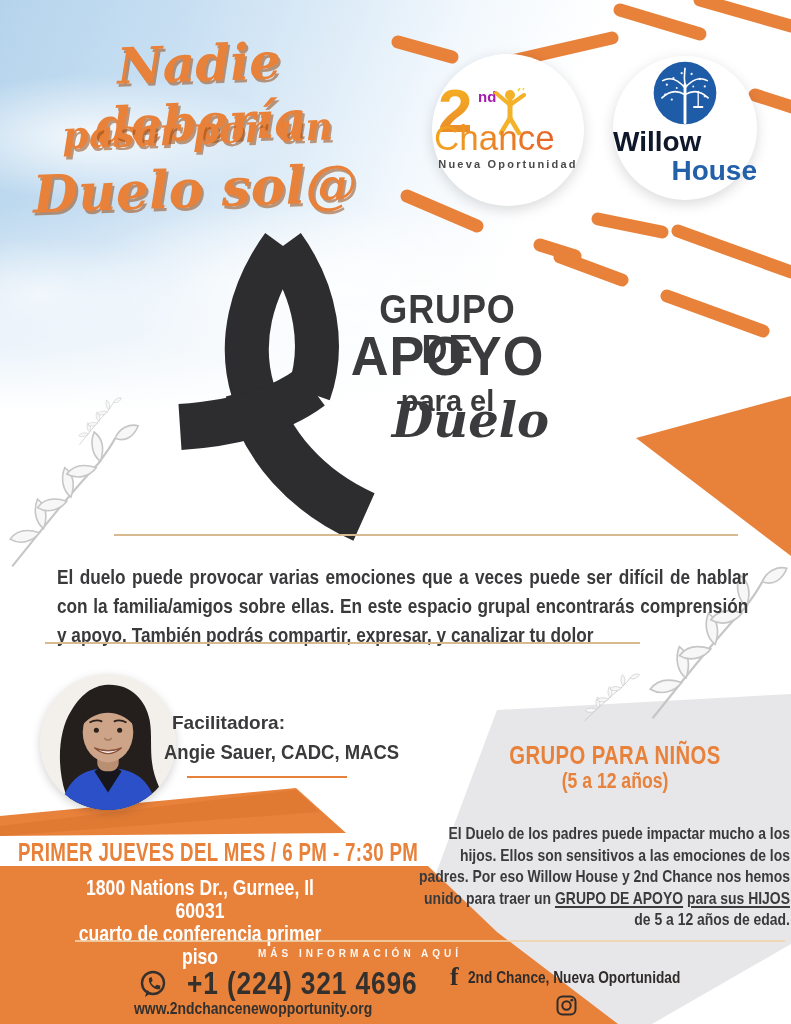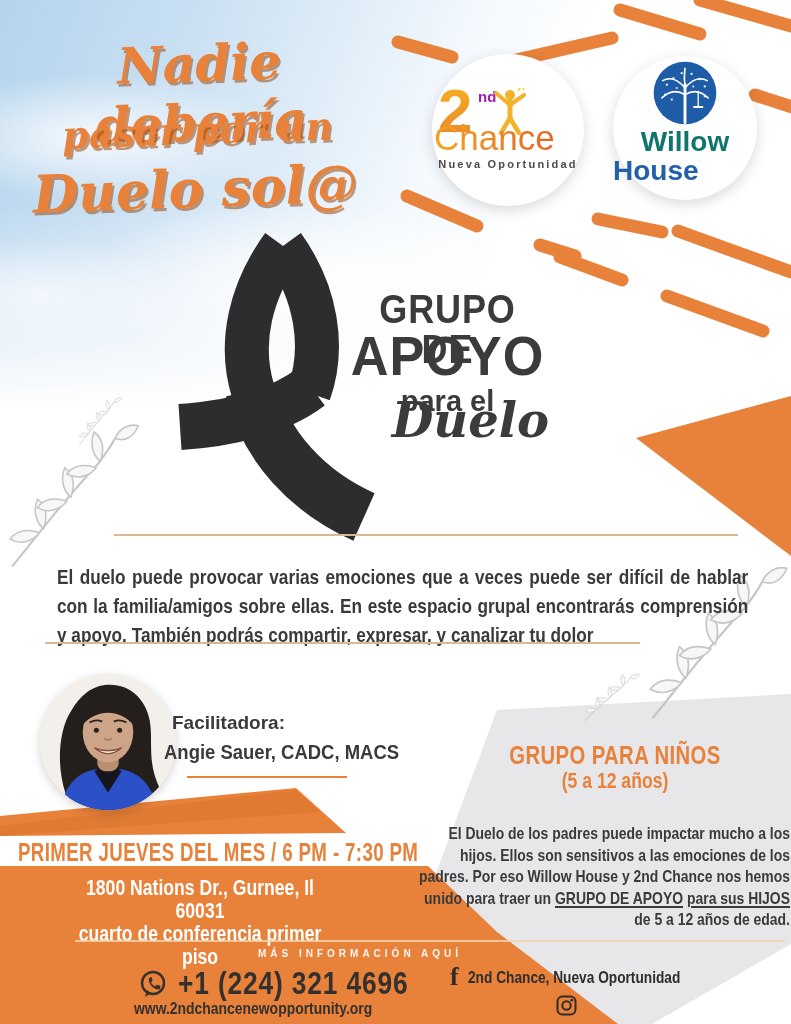--- a/index.html
+++ b/index.html
@@ -31,22 +31,22 @@
   .badge-willow{left:613px;top:56px;width:144px;height:144px;}
   .b2-num{position:absolute;left:6px;top:26px;font-size:62px;font-weight:800;line-height:1;
       background:linear-gradient(180deg,#f6b31f,#e8852c);-webkit-background-clip:text;background-clip:text;color:transparent;}
   .b2-sup{position:absolute;left:46px;top:34px;font-size:15px;font-weight:800;color:#a21caf;}
   .b2-fig{position:absolute;left:58px;top:34px;}
   .b2-word{position:absolute;left:2px;top:66px;width:148px;text-align:left;font-size:35px;font-weight:400;line-height:1;
       background:linear-gradient(90deg,#f2a51f,#e2552b);-webkit-background-clip:text;background-clip:text;color:transparent;}
   .b2-sub{position:absolute;left:0;top:104px;width:100%;text-align:center;font-size:11px;
       font-weight:700;letter-spacing:2.2px;color:#4a4a4a;}
   .bw-tree{position:absolute;left:39px;top:4px;}
-  .bw-t1{position:absolute;left:0;top:72px;width:100%;text-align:center;font-size:28px;font-weight:700;color:#0f766e;line-height:1;}
-  .bw-t2{position:absolute;left:0;top:101px;width:100%;text-align:left;font-size:28px;font-weight:700;color:#2261A9;line-height:1;}
+  .bw-t1{position:absolute;left:0;top:72px;width:100%;text-align:left;font-size:28px;font-weight:700;color:#0f172a;line-height:1;}
+  .bw-t2{position:absolute;left:0;top:101px;width:100%;text-align:right;font-size:28px;font-weight:700;color:#2261A9;line-height:1;}
 
   
   .ttl{color:#3b3b3d;text-align:center;font-weight:800;line-height:1;}
   .ttl1{left:345px;top:289px;width:205px;font-size:40px;letter-spacing:1px;transform:scaleX(.9);}
   .ttl2{left:345px;top:329px;width:205px;font-size:55px;letter-spacing:1px;transform:scaleX(.95);}
   .ttl3{left:345px;top:387px;width:205px;font-size:29px;}
   .ttl4{left:314px;top:392px;width:235px;font-size:48px;font-family:"DejaVu Serif","Liberation Serif",serif;
         font-style:italic;font-weight:800;color:#3b3b3d;text-align:right;}
 
   
@@ -74,21 +74,21 @@
   .kids-age{left:430px;top:768px;width:370px;text-align:center;font-size:22px;font-weight:700;
      color:#E8813A;transform:scaleX(.8);}
   .kids-body{left:336px;top:806px;width:454px;text-align:right;font-size:17px;font-weight:700;
      line-height:21.5px;color:#3a3a3c;transform:scaleX(.82);transform-origin:right top;}
   .kids-body .u{text-decoration:underline;text-decoration-thickness:1.5px;text-underline-offset:2px;}
 
   
   .foot-line{left:75px;top:940px;width:710px;height:1.5px;background:rgba(240,210,170,.85);position:absolute;z-index:2;}
   .more{left:150px;top:948px;width:420px;text-align:center;font-size:10px;font-weight:700;
      letter-spacing:4px;color:rgba(255,255,255,.93);}
-  .phone-row{left:138px;top:966px;display:flex;align-items:center;gap:10px;}
+  .phone-row{left:138px;top:966px;display:flex;align-items:center;gap:19px;}
   .phone-txt{font-size:31px;font-weight:800;color:#33302d;white-space:nowrap;
      transform:scaleX(.85);transform-origin:left center;letter-spacing:1px;}
   .site{left:134px;top:1000px;font-size:16px;font-weight:700;color:#33302d;white-space:nowrap;
      transform:scaleX(.87);transform-origin:left top;}
   .soc{display:flex;align-items:center;gap:9px;}
   .soc-fb{left:450px;top:964px;}
   .soc-ig{left:447px;top:995px;flex-direction:column;}
   .fb-glyph{font-family:"Liberation Serif",serif;font-size:26px;font-weight:900;color:#2f2c2a;line-height:1;}
   .soc-txt{font-size:16.5px;font-weight:700;color:#2f2c2a;white-space:nowrap;
      transform:scaleX(.83);transform-origin:left center;}

